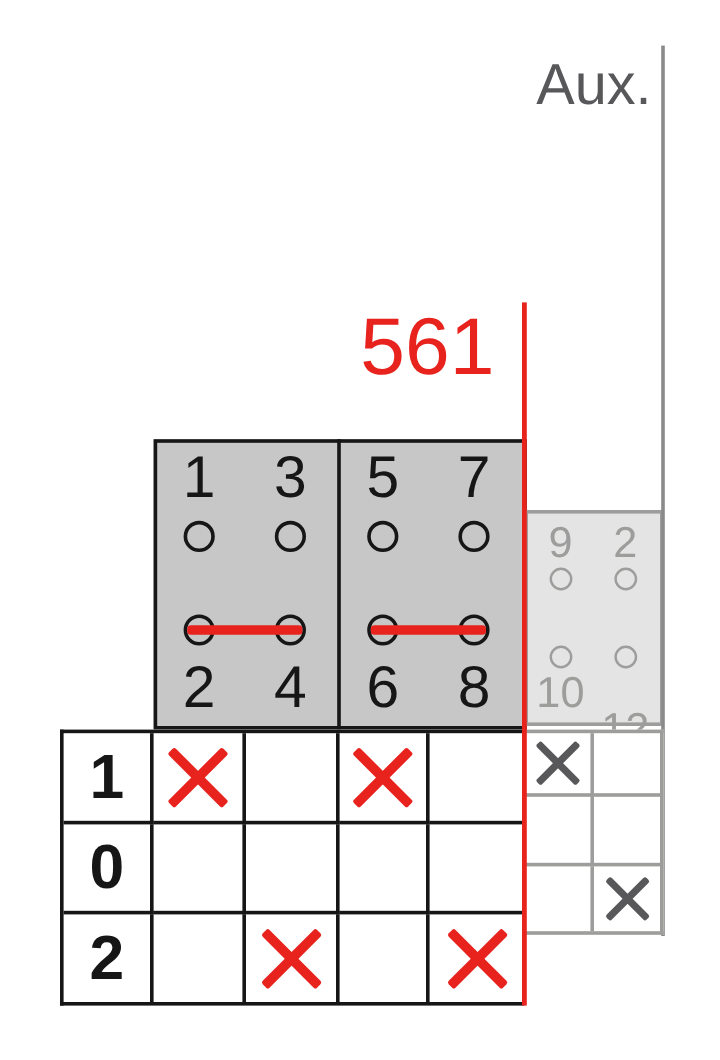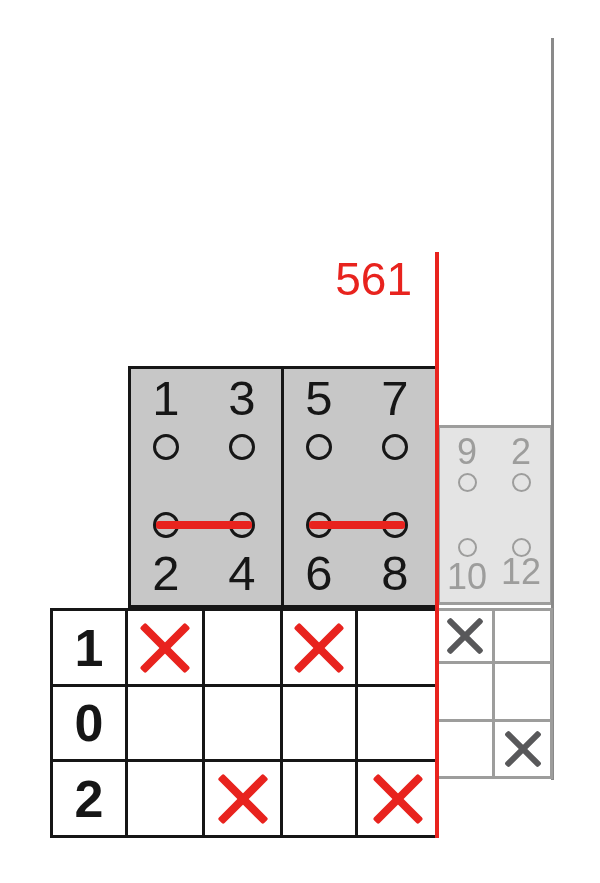--- a/index.html
+++ b/index.html
@@ -8,21 +8,21 @@
     font-family:"Liberation Sans", sans-serif;overflow:hidden;
   }
   .abs{position:absolute;box-sizing:border-box;}
 
   
   #aux-line{left:551px;top:38px;width:3px;height:742px;background:#8a8a8a;z-index:4;}
   #switch-line{left:435px;top:252px;width:4px;height:586px;background:#e8231e;z-index:9;}
 
   
   #aux-label{right:57px;top:48px;font-size:48px;line-height:1;color:#58585a;z-index:5;}
-  #switch-number{right:188px;top:256px;font-size:46px;line-height:1;color:#e8231e;z-index:5;}
+  #switch-number{right:188px;top:256px;font-size:67px;line-height:1;color:#e8231e;z-index:5;}
 
   
   #main-contacts{left:128px;top:366px;width:311px;height:242px;background:#c7c7c7;border:3px solid #161616;z-index:2;}
   #main-contacts-divider{left:281px;top:366px;width:3px;height:242px;background:#161616;z-index:3;}
   .term-num{display:flex;align-items:center;justify-content:center;width:64px;height:50px;
     font-size:49px;color:#161616;z-index:3;}
   .contact-circle{width:26px;height:26px;border:3px solid #161616;border-radius:50%;z-index:3;}
   .bridge{height:8px;background:#e8231e;border-radius:3px;z-index:4;}
 
   
@@ -60,20 +60,21 @@
   .xmark.aux{width:34px;height:34px;--w:47px;--t:6px;--c:#58585a;}
 </style>
 </head>
 <body>
 
 <div id="canvas">
 
   <div class="abs" id="aux-line"></div>
   <div class="abs" id="switch-line"></div>
 
+  <div class="abs" id="aux-label">Aux.</div>
   <div class="abs" id="switch-number">561</div>
 
   <div class="abs" id="main-contacts"></div>
   <div class="abs" id="main-contacts-divider"></div>
   <div id="main-contact-items">
       <div class="abs term-num" style="left: 134px; top: 373px;">1</div>
       <div class="abs contact-circle" style="left: 153px; top: 434px;"></div>
       <div class="abs term-num" style="left: 210px; top: 373px;">3</div>
       <div class="abs contact-circle" style="left: 229px; top: 434px;"></div>
       <div class="abs contact-circle" style="left: 153px; top: 512px;"></div>
@@ -94,21 +95,21 @@
 
   <div class="abs" id="aux-contacts"></div>
   <div id="aux-contact-items">
       <div class="abs aux-term-num" style="left: 439px; top: 433px;">9</div>
       <div class="abs aux-circle" style="left: 457.5px; top: 472.5px;"></div>
       <div class="abs aux-term-num" style="left: 493px; top: 433px;">2</div>
       <div class="abs aux-circle" style="left: 511.5px; top: 472.5px;"></div>
       <div class="abs aux-circle" style="left: 457.5px; top: 537.5px;"></div>
       <div class="abs aux-term-num" style="left: 439px; top: 558px;">10</div>
       <div class="abs aux-circle" style="left: 511.5px; top: 537.5px;"></div>
-      <div class="abs aux-term-num" style="left: 493px; top: 553px;">12</div>
+      <div class="abs aux-term-num" style="left: 493px; top: 588px;">12</div>
     </div>
 
   <div class="abs" id="main-table">
       <div class="cell br bb">
         <div class="row-label">1</div>
       </div>
       <div class="cell br bb">
         <div class="xmark main"></div>
       </div>
       <div class="cell br bb"></div>

